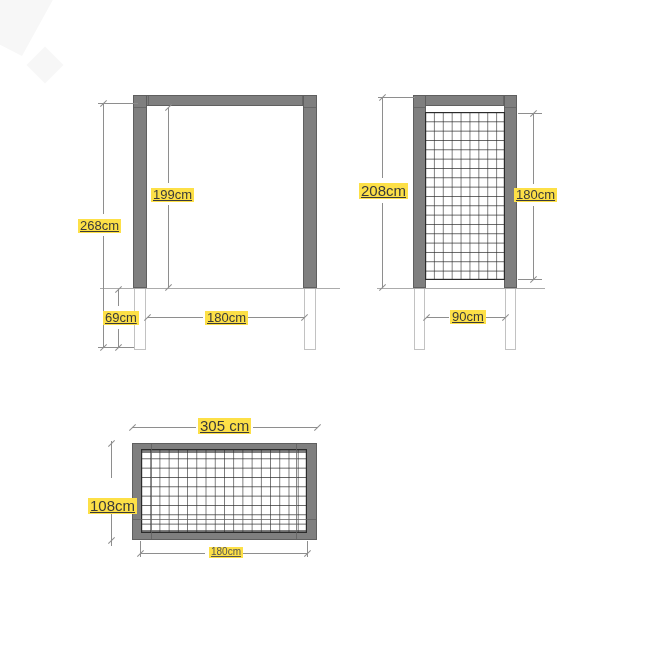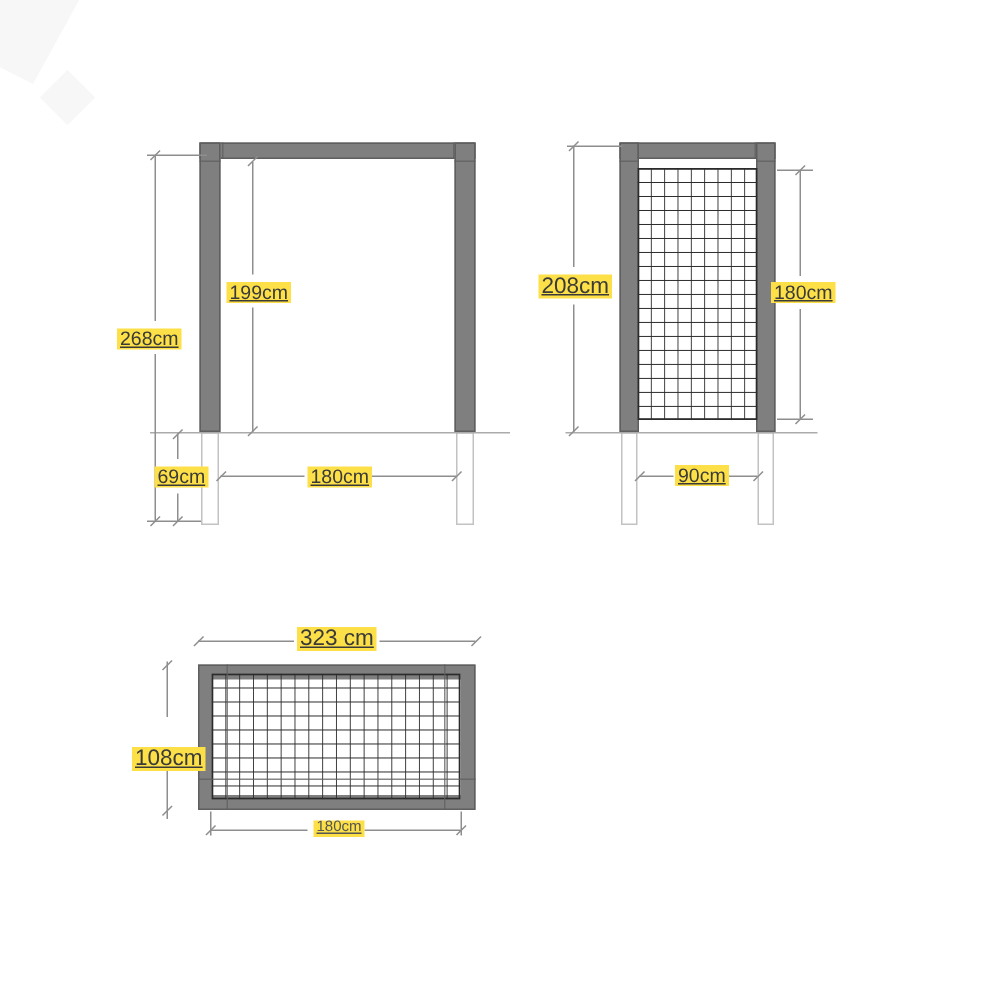--- a/index.html
+++ b/index.html
@@ -133,21 +133,21 @@
     </svg>
 
     <div class="joint" style="left:151px;top:443px;width:1px;height:97px;"></div>
     <div class="joint" style="left:296px;top:443px;width:1px;height:97px;"></div>
     <div class="joint" style="left:132px;top:519px;width:185px;height:1px;"></div>
 
     <div class="dl" style="left:132px;top:427px;width:64px;height:1px;"></div>
     <div class="dl" style="left:253px;top:427px;width:64px;height:1px;"></div>
     <div class="tick" style="left:128px;top:427px;"></div>
     <div class="tick" style="left:313px;top:427px;"></div>
-    <span class="lbl lg" style="left:198px;top:418px;">323 cm</span>
+    <span class="lbl lg" style="left:198px;top:418px;">305 cm</span>
 
     <div class="dl" style="left:111px;top:441px;width:1px;height:37px;"></div>
     <div class="dl" style="left:111px;top:500px;width:1px;height:46px;"></div>
     <div class="tick" style="left:107px;top:443px;"></div>
     <div class="tick" style="left:107px;top:540px;"></div>
     <span class="lbl lg" style="left:88px;top:498px;">108cm</span>
 
     <div class="dl" style="left:140px;top:541px;width:1px;height:16px;"></div>
     <div class="dl" style="left:307px;top:541px;width:1px;height:16px;"></div>
     <div class="dl" style="left:140px;top:553px;width:65px;height:1px;"></div>

